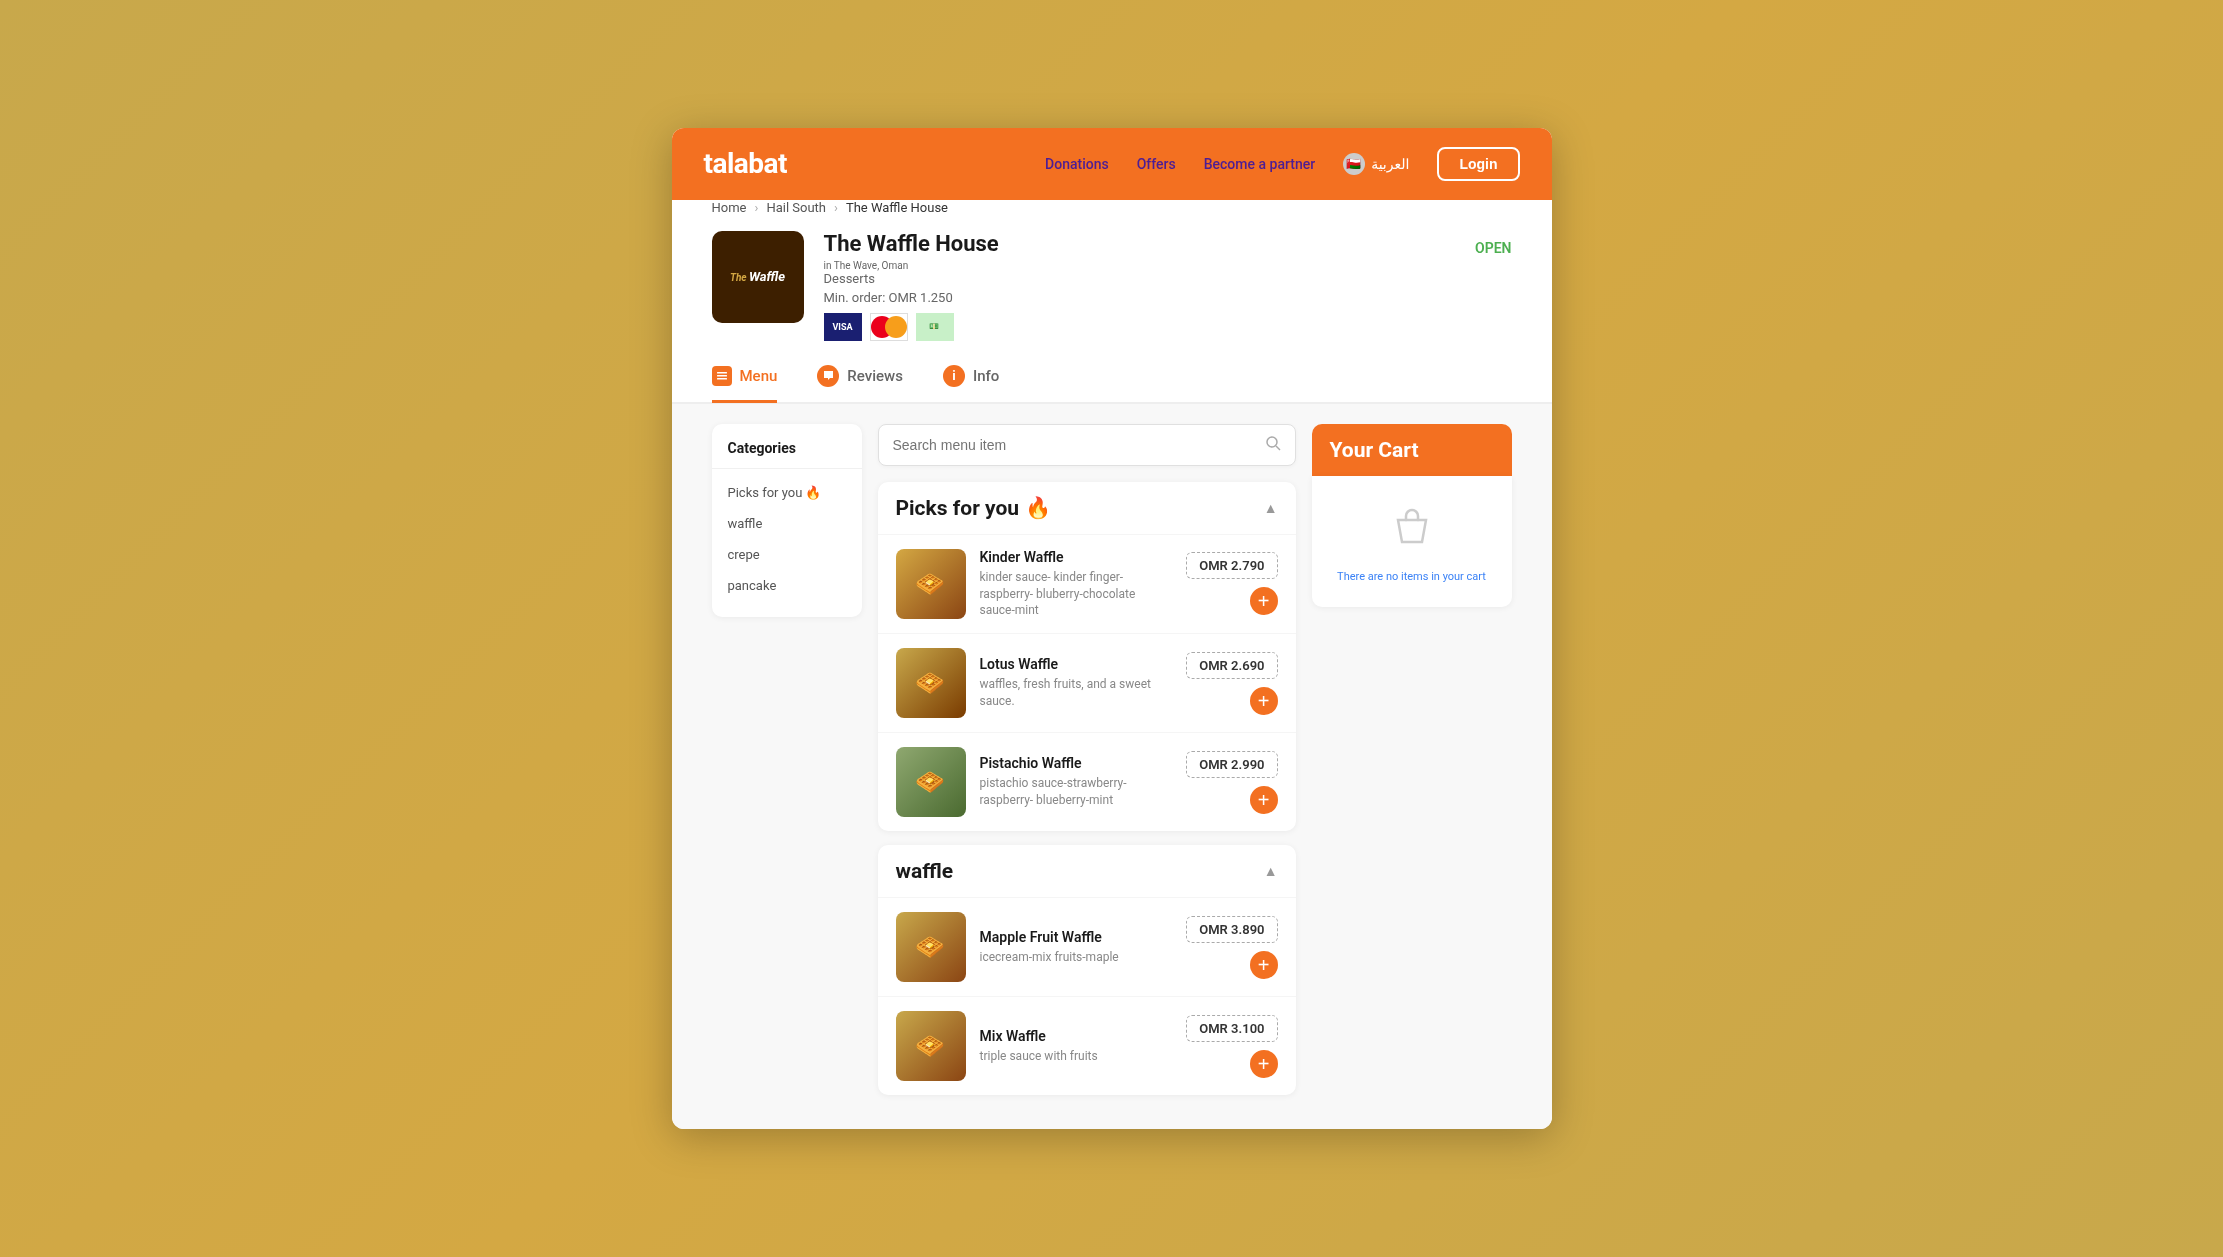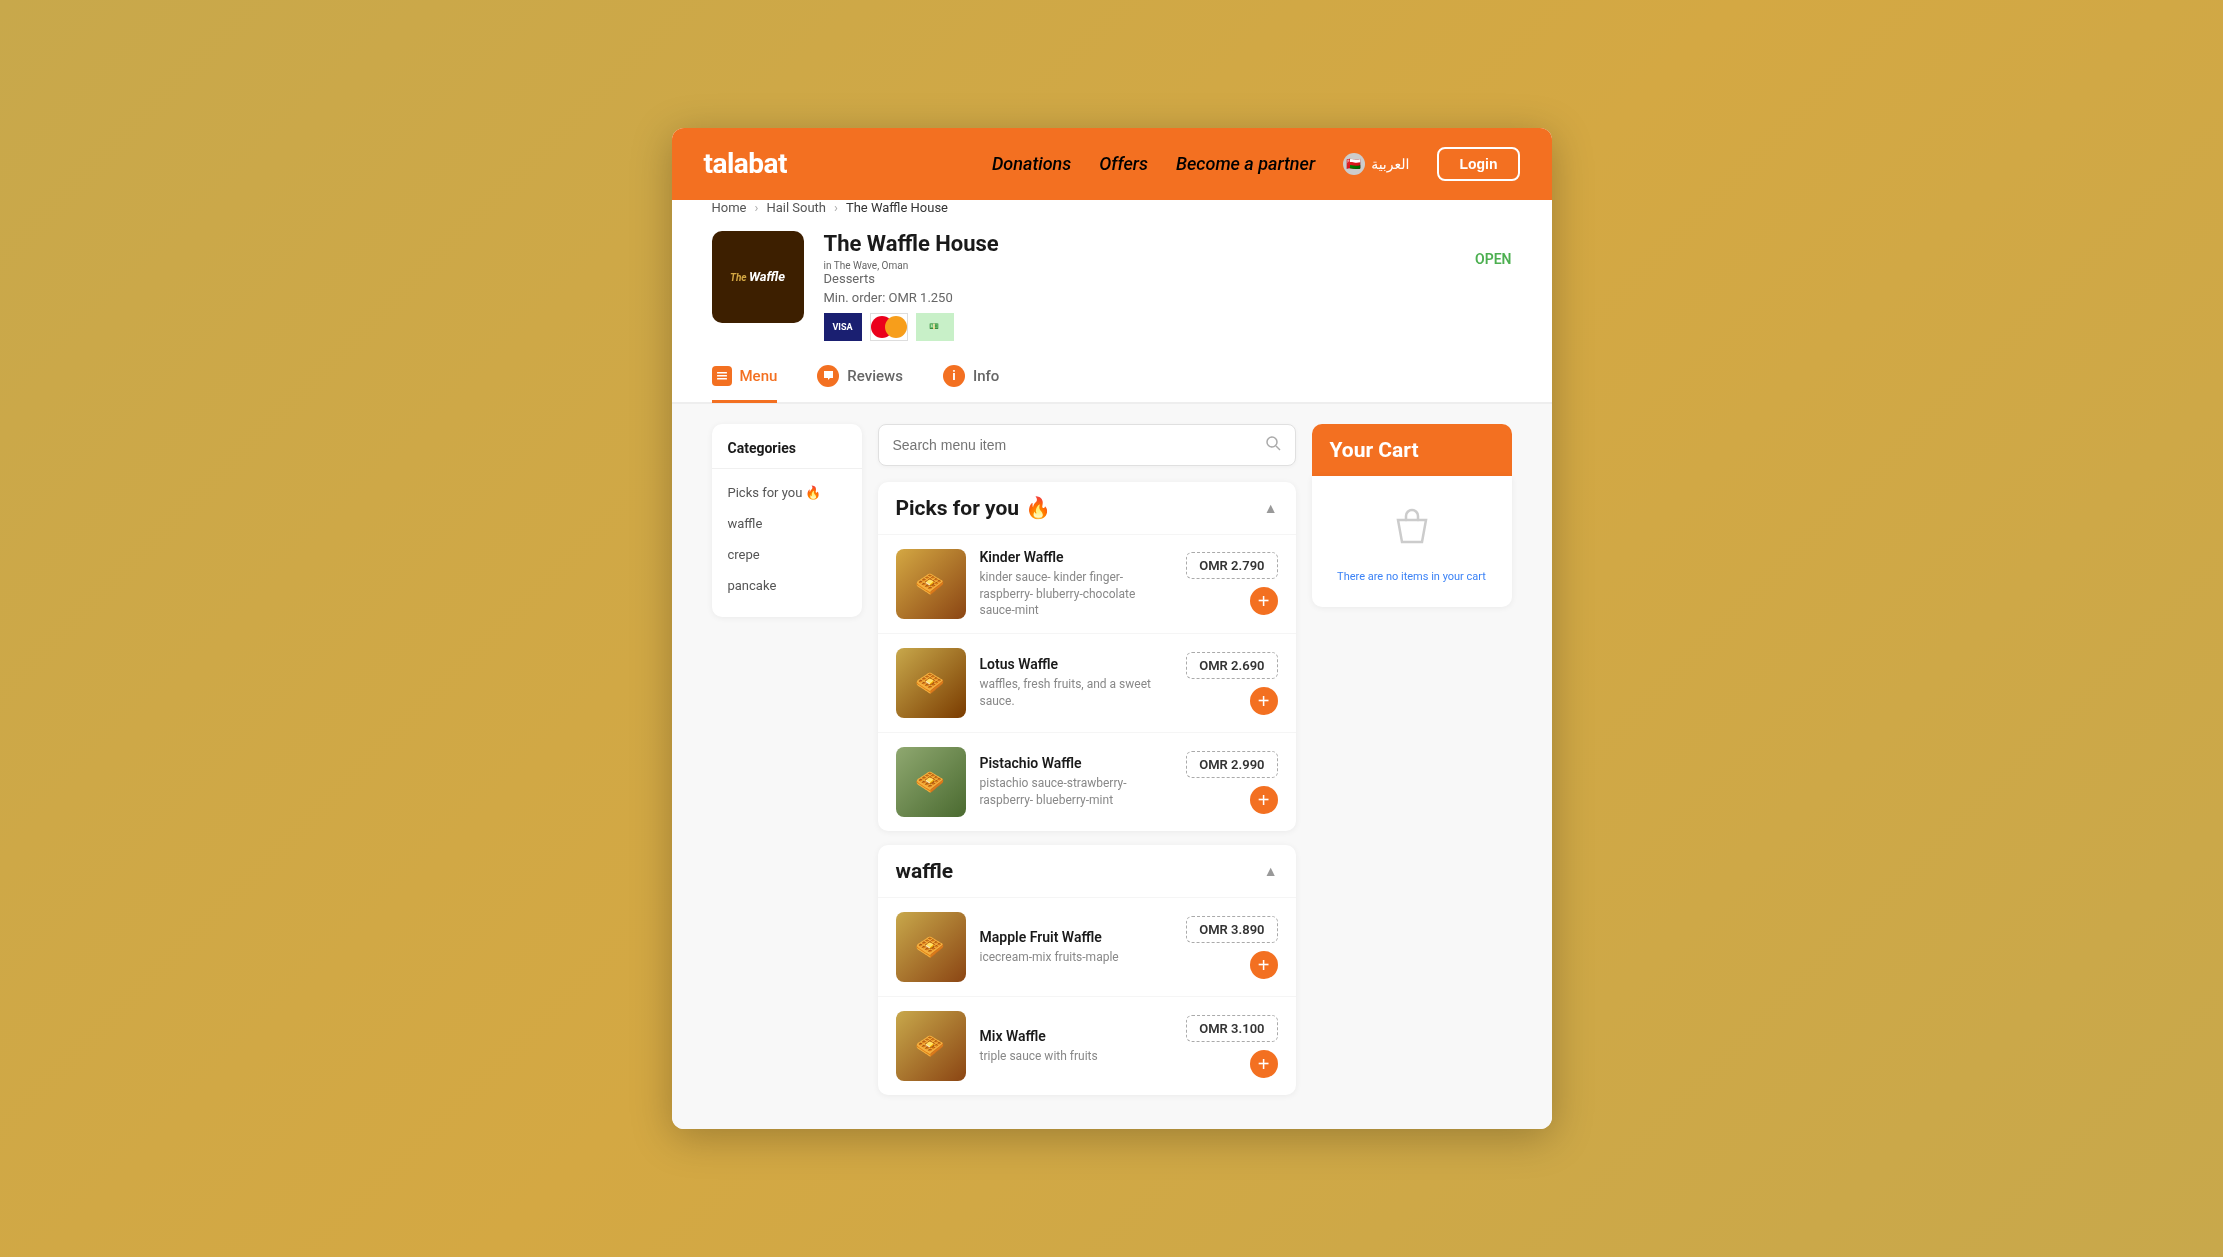--- a/index.html
+++ b/index.html
@@ -33,26 +33,25 @@
       font-size: 28px;
       font-weight: 700;
       letter-spacing: -0.5px;
     }
     .header-nav {
       display: flex;
       align-items: center;
       gap: 28px;
     }
     .header-nav-item {
-      color: #000000;
-      font-size: 18px;
+      color: #4c1d95;
+      font-size: 14px;
       font-weight: 500;
       cursor: pointer;
       text-decoration: none;
-      font-style: italic;
     }
     .header-lang {
       display: flex;
       align-items: center;
       gap: 6px;
       color: #fff;
       font-size: 14px;
       cursor: pointer;
     }
     .flag-circle {
@@ -129,21 +128,21 @@
     }
     .restaurant-min-order {
       font-size: 13px;
       color: #666;
     }
     .restaurant-status {
       color: #4CAF50;
       font-size: 14px;
       font-weight: 600;
       margin-left: auto;
-      margin-top: 20px;
+      margin-top: 9px;
     }
     .payment-icons {
       display: flex;
       gap: 8px;
       align-items: center;
       margin-top: 8px;
     }
     .payment-icon {
       height: 28px;
       width: 38px;

